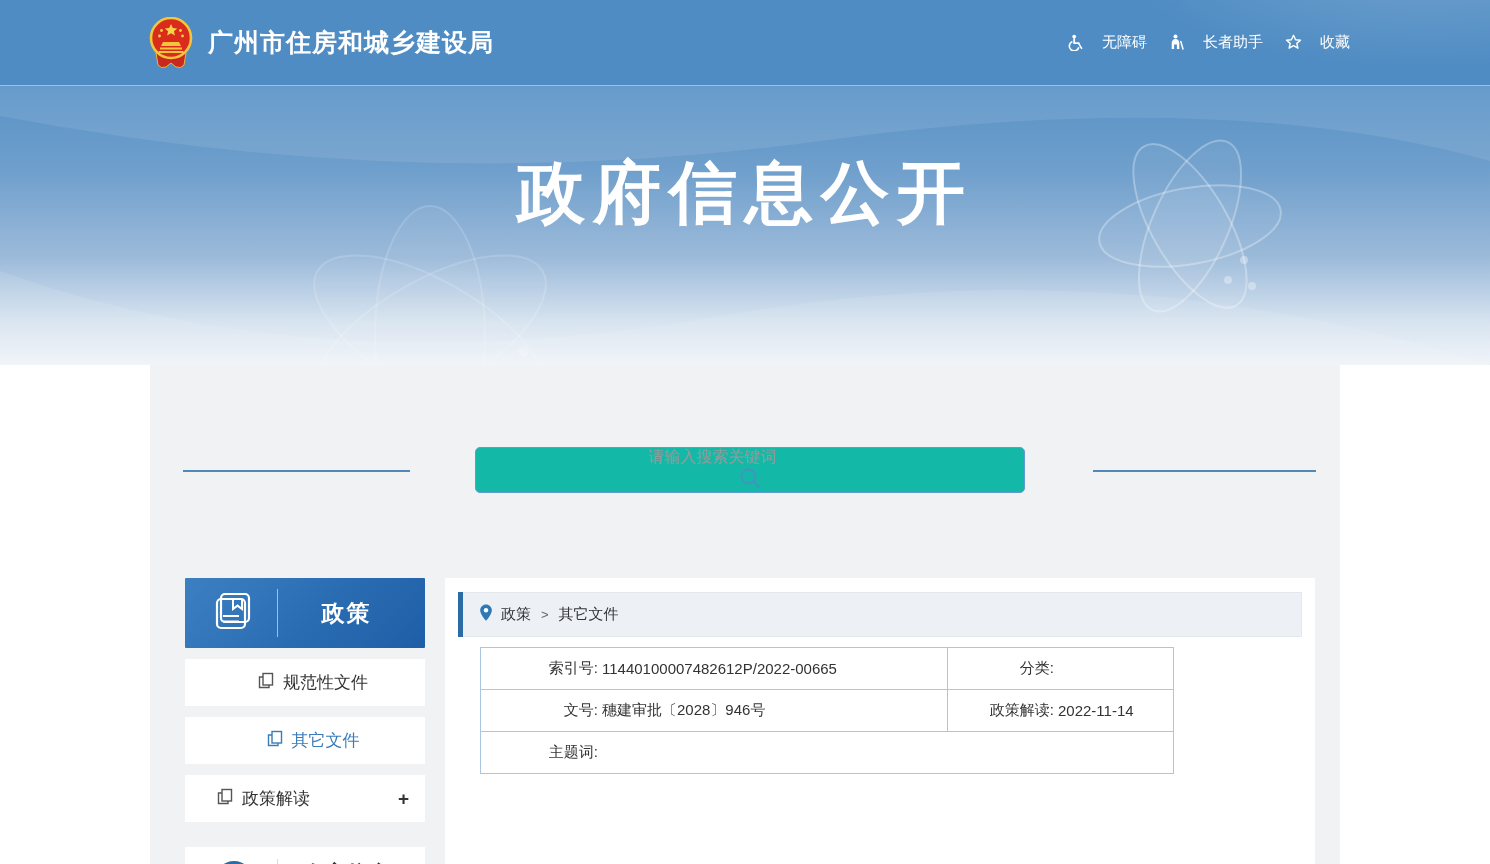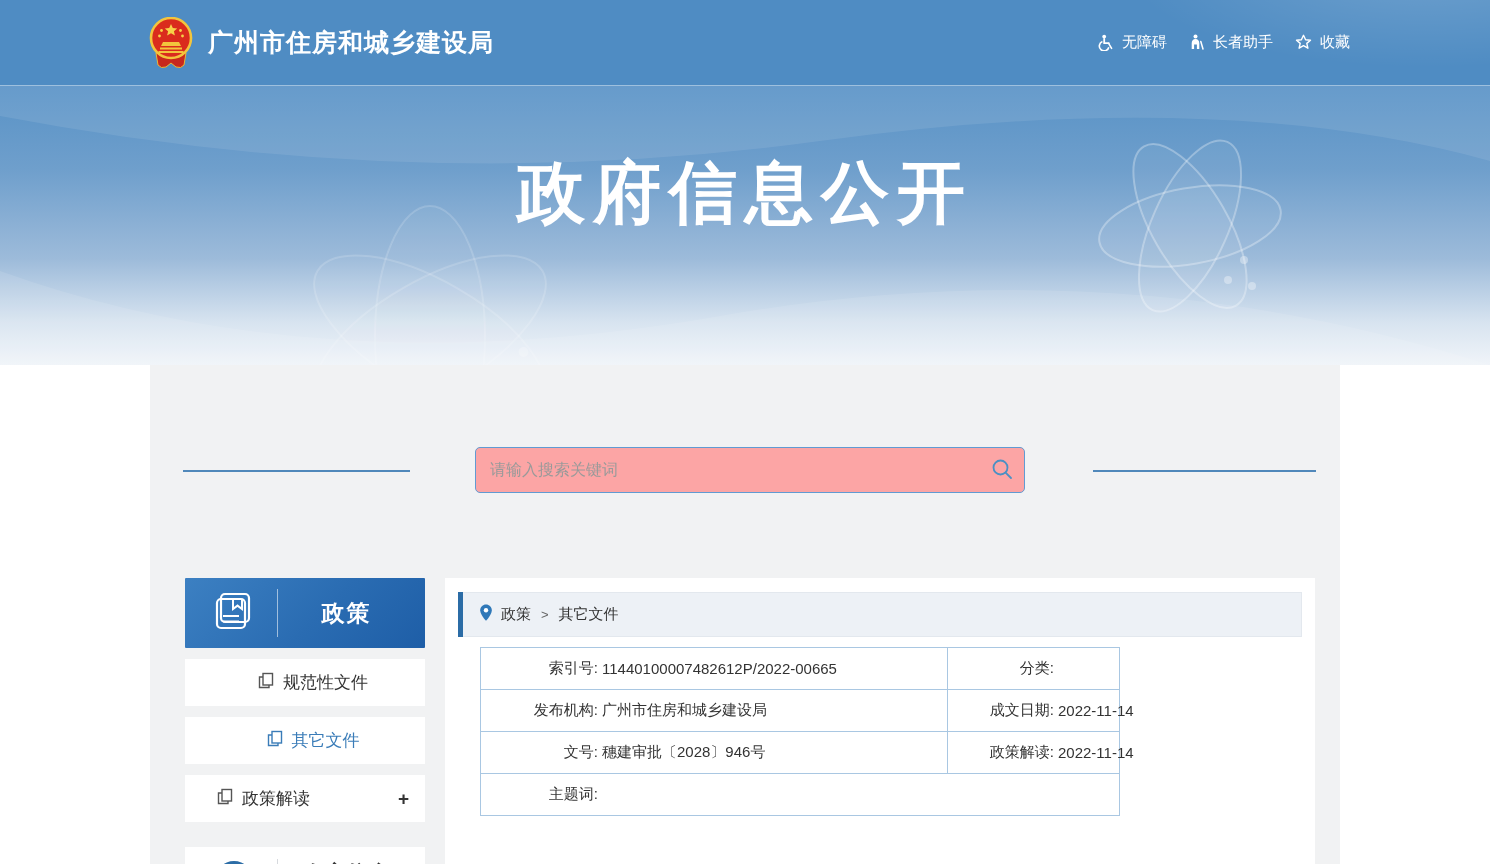--- a/index.html
+++ b/index.html
@@ -10,42 +10,42 @@
   
   .topbar { position:relative; height:86px; background:#4f8cc3;
     border-bottom:1px solid rgba(255,255,255,.45);
     display:flex; align-items:center; justify-content:space-between; z-index:3; }
   .topbar::after { content:""; position:absolute; right:0; top:0; width:420px; height:86px;
     background:radial-gradient(ellipse at 85% -40%, rgba(255,255,255,.18), rgba(255,255,255,0) 60%); pointer-events:none; }
   .brand { display:flex; align-items:center; margin-left:148px; }
   .brand .emblem { width:46px; height:52px; margin-right:14px; }
   .site-title { color:#fff; font-size:25px; font-weight:bold; letter-spacing:1px; }
   .toplinks { display:flex; align-items:center; margin-right:140px; gap:22px; position:relative; z-index:4; }
-  .toplink { display:flex; align-items:center; gap:8px; color:#fff; font-size:15px; cursor:pointer; text-decoration:none; }
+  .toplink { display:flex; align-items:center; gap:18px; color:#fff; font-size:15px; cursor:pointer; text-decoration:none; }
   .toplink svg { display:block; }
 
   
   .banner { position:relative; height:279px;
     background:linear-gradient(180deg,#5892c6 0%,#6f9fcc 30%,#9dbbda 62%,#d8e4f0 85%,#f0f4f9 100%); }
   .banner .deco { position:absolute; inset:0; width:100%; height:100%; }
   .banner-title { position:absolute; top:62px; left:0; width:100%; text-align:center;
     color:#fff; font-size:68px; font-weight:bold; letter-spacing:8px; }
 
   
   .wrapper { position:relative; margin-left:150px; width:1190px; height:499px;
     background:#f1f2f3; }
 
   
   .searchrow { position:relative; height:46px; margin-top:0; top:82px; }
   .hline { position:absolute; top:23px; height:2px; background:#5088ba; }
   .hline.left { left:33px; width:227px; }
   .hline.right { left:943px; width:223px; }
   .searchbox { position:absolute; left:325px; top:0; width:550px; height:46px;
-    background:#fca5a5; border:1px solid #619bd2; border-radius:5px;
-    display:flex; align-items:center; }
+    background:#14b8a6; border:1px solid #619bd2; border-radius:5px;
+    display:flex; align-items:center;flex-direction:column; }
   .searchbox input { flex:1; border:none; outline:none; background:transparent;
     font-size:16px; color:#333; padding:0 10px 0 14px;
     font-family:"Liberation Sans","DejaVu Sans",sans-serif; }
   .searchbox input::placeholder { color:#9a9a9a; }
   .search-btn { width:44px; height:44px; background:transparent; border:none; cursor:pointer;
     display:flex; align-items:center; justify-content:center; }
 
   
   .cols { position:relative; top:82px; margin-top:85px; display:flex; padding-left:35px; }
 
@@ -73,21 +73,21 @@
   
   .panel { width:870px; margin-left:20px; background:#fff; padding:14px 13px 20px; }
   .bread { position:relative; height:45px; background:#edf1f6; border:1px solid #e3e8ee;
     display:flex; align-items:center; padding-left:14px; font-size:15px; color:#333; }
   .bread .accent { position:absolute; left:-1px; top:-1px; bottom:-1px; width:5px; background:#2b6ca6; }
   .bread svg { margin:0 8px 0 6px; }
   .bread a { color:#333; text-decoration:none; cursor:pointer; }
   .bread .sep { margin:0 10px; color:#666; font-size:13px; }
 
   
-  table.meta { border-collapse:collapse; margin:10px 21px 0 22px; width:640px; table-layout:fixed;border-radius:32px; }
+  table.meta { border-collapse:collapse; margin:10px 21px 0 22px; width:694px; table-layout:fixed;border-radius:32px; }
   table.meta td { border:1px solid #a9c7e2; height:42px; font-size:15px; color:#333;
     padding:0; vertical-align:middle; }
   td .cellflex { display:flex; align-items:center; }
   .lbl { display:inline-block; width:117px; text-align:right; flex:none; }
   .lbl.r { width:106px; }
   .val { margin-left:4px; white-space:nowrap; }
   .c1 { width:467px; }
 </style>
 </head>
 <body>
@@ -265,34 +265,20 @@
             <td>
               <div class="cellflex">
                 <span class="lbl r">分类:</span>
                 <span class="val"></span>
               </div>
             </td>
           </tr>
           <tr>
             <td>
               <div class="cellflex">
-                <span class="lbl">发布机构:</span>
-                <span class="val">广州市住房和城乡建设局</span>
-              </div>
-            </td>
-            <td>
-              <div class="cellflex">
-                <span class="lbl r">成文日期:</span>
-                <span class="val">2022-11-14</span>
-              </div>
-            </td>
-          </tr>
-          <tr>
-            <td>
-              <div class="cellflex">
                 <span class="lbl">文号:</span>
                 <span class="val">穗建审批〔2028〕946号</span>
               </div>
             </td>
             <td>
               <div class="cellflex">
                 <span class="lbl r">政策解读:</span>
                 <span class="val">2022-11-14</span>
               </div>
             </td>

